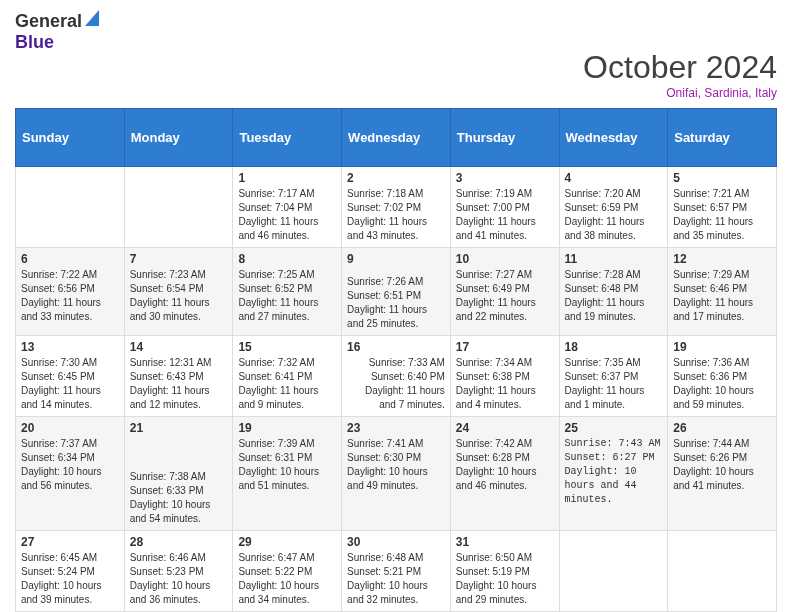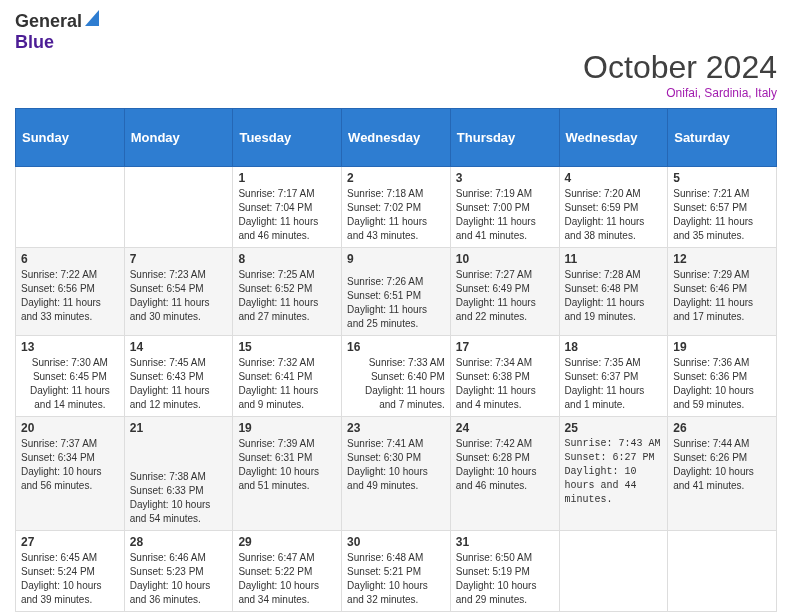--- a/index.html
+++ b/index.html
@@ -200,27 +200,27 @@
           <td>
             <span class="day-num">12</span>
             <div class="day-info" style="white-space: pre-line;">Sunrise: 7:29 AM
 Sunset: 6:46 PM
 Daylight: 11 hours and 17 minutes.</div>
           </td>
         </tr>
         <tr>
           <td>
             <span class="day-num">13</span>
-            <div class="day-info" style="white-space: pre-line; text-align: center;">Sunrise: 7:30 AM
+            <div class="day-info" style="white-space: pre-line;">Sunrise: 7:30 AM
 Sunset: 6:45 PM
 Daylight: 11 hours and 14 minutes.</div>
           </td>
           <td>
             <span class="day-num">14</span>
-            <div class="day-info" style="white-space: pre-line;">Sunrise: 7:45 AM
+            <div class="day-info" style="white-space: pre-line;">Sunrise: 12:31 AM
 Sunset: 6:43 PM
 Daylight: 11 hours and 12 minutes.</div>
           </td>
           <td>
             <span class="day-num">15</span>
             <div class="day-info" style="white-space: pre-line;">Sunrise: 7:32 AM
 Sunset: 6:41 PM
 Daylight: 11 hours and 9 minutes.</div>
           </td>
           <td>

